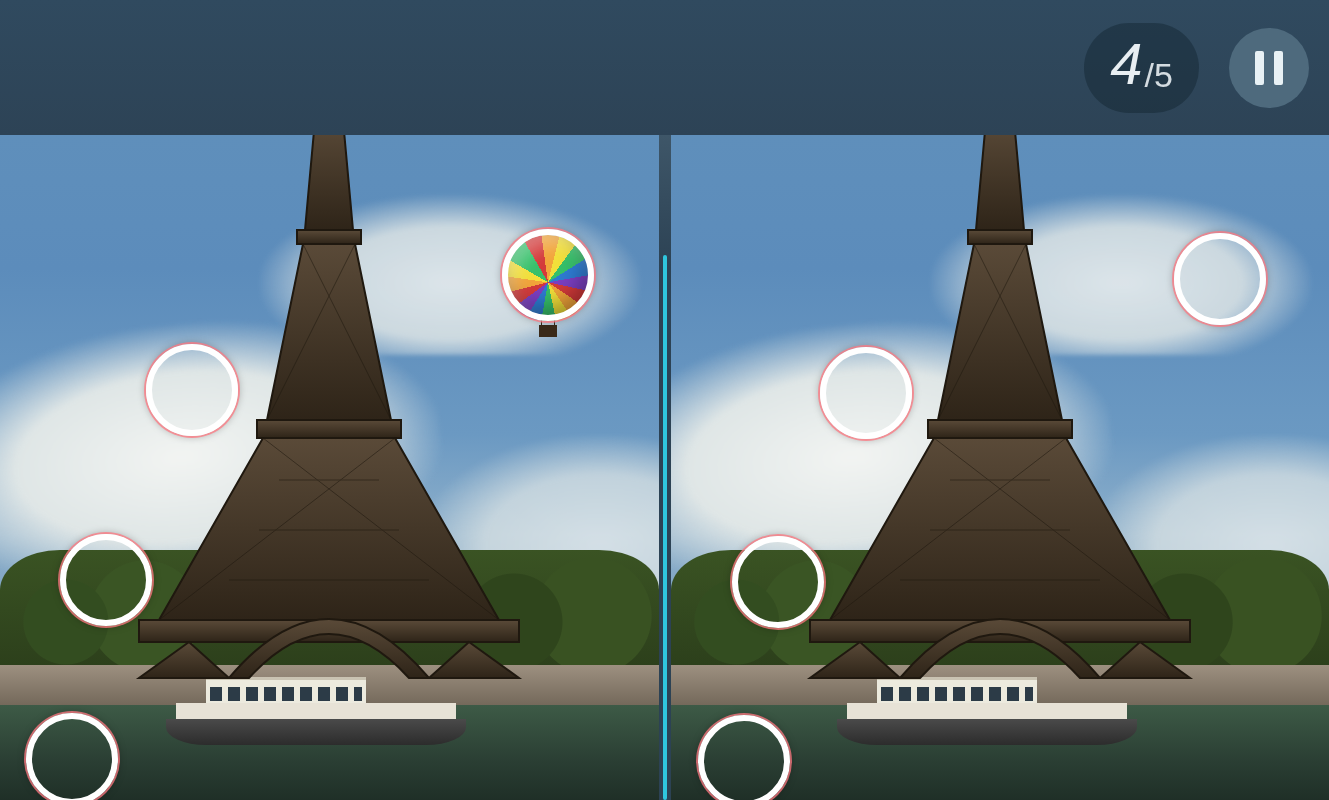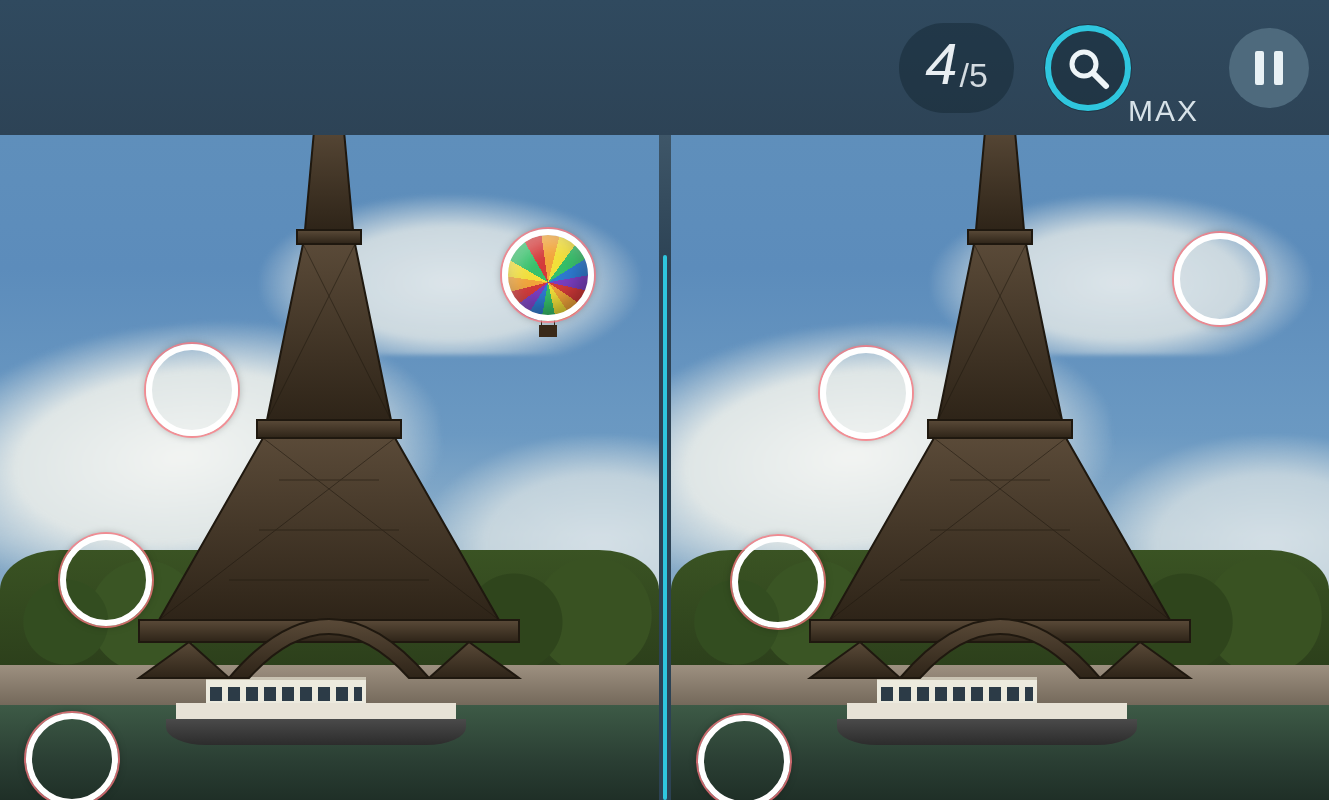--- a/index.html
+++ b/index.html
@@ -240,33 +240,20 @@
 </head>
 <body>
 
 <div class="topbar">
 
   <div class="score-pill">
     <span class="score-found">4</span>
     <span class="score-total">/5</span>
   </div>
 
-  <div class="hint-wrap">
-    <div class="hint-circle">
-      <svg class="hint-ring" viewBox="0 0 88 88">
-        <circle cx="44" cy="44" r="40" fill="none" stroke="#1a2a34" stroke-width="6"></circle>
-        <circle cx="44" cy="44" r="40" fill="none" stroke="#2fc6de" stroke-width="6" stroke-linecap="round" transform="rotate(-90 44 44)" stroke-dasharray="251.2" stroke-dashoffset="0"></circle>
-      </svg>
-      <svg width="44" height="44" viewBox="0 0 44 44">
-        <circle cx="18" cy="18" r="12" fill="none" stroke="#eef5f8" stroke-width="5"></circle>
-        <line x1="27" y1="27" x2="40" y2="40" stroke="#eef5f8" stroke-width="6" stroke-linecap="round"></line>
-      </svg>
-    </div>
-    <span class="hint-label">MAX</span>
-  </div>
 
   <div class="pause-btn">
     <span class="pause-bar"></span>
     <span class="pause-bar"></span>
   </div>
 </div>
 
 <div class="game">
 
   <div class="panel" id="panel-left">

